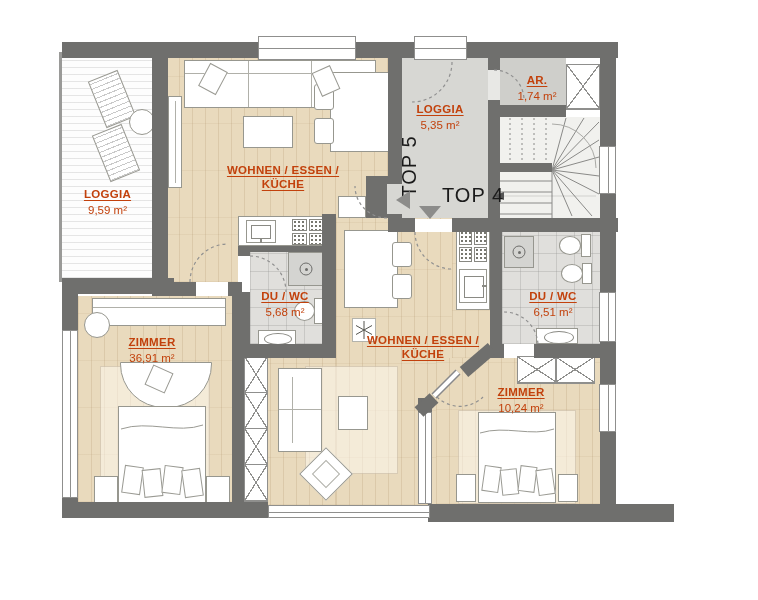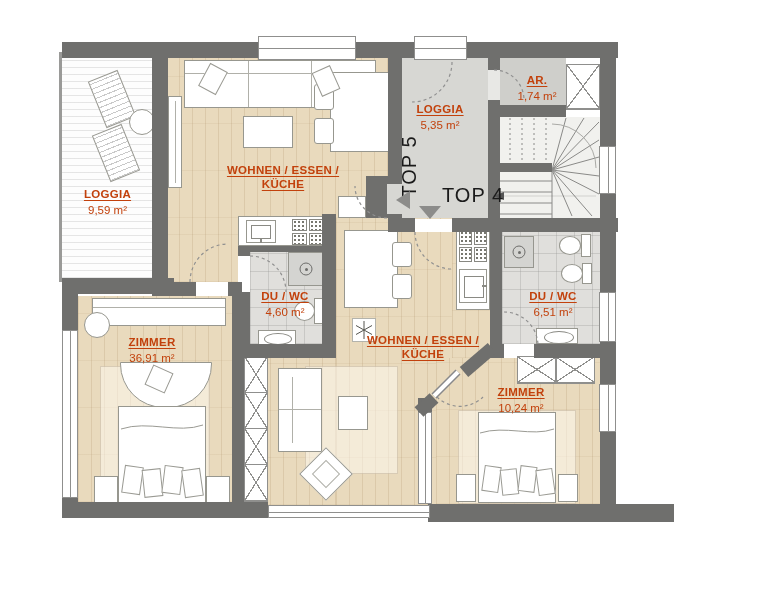--- a/index.html
+++ b/index.html
@@ -274,21 +274,21 @@
   <div class="room-label" style="left:405px;top:103px;width:70px;">
     <div class="rname">LOGGIA</div>
     <div class="rarea">5,35 m²</div>
   </div>
   <div class="room-label" style="left:505px;top:74px;width:64px;">
     <div class="rname">AR.</div>
     <div class="rarea">1,74 m²</div>
   </div>
   <div class="room-label" style="left:248px;top:290px;width:74px;">
     <div class="rname">DU / WC</div>
-    <div class="rarea">4,60 m²</div>
+    <div class="rarea">5,68 m²</div>
   </div>
   <div class="room-label" style="left:112px;top:336px;width:80px;">
     <div class="rname">ZIMMER</div>
     <div class="rarea">36,91 m²</div>
   </div>
   <div class="room-label" style="left:343px;top:334px;width:160px;">
     <div class="rname">WOHNEN / ESSEN /</div>
     <div class="rname">KÜCHE</div>
   </div>
   <div class="room-label" style="left:516px;top:290px;width:74px;">

